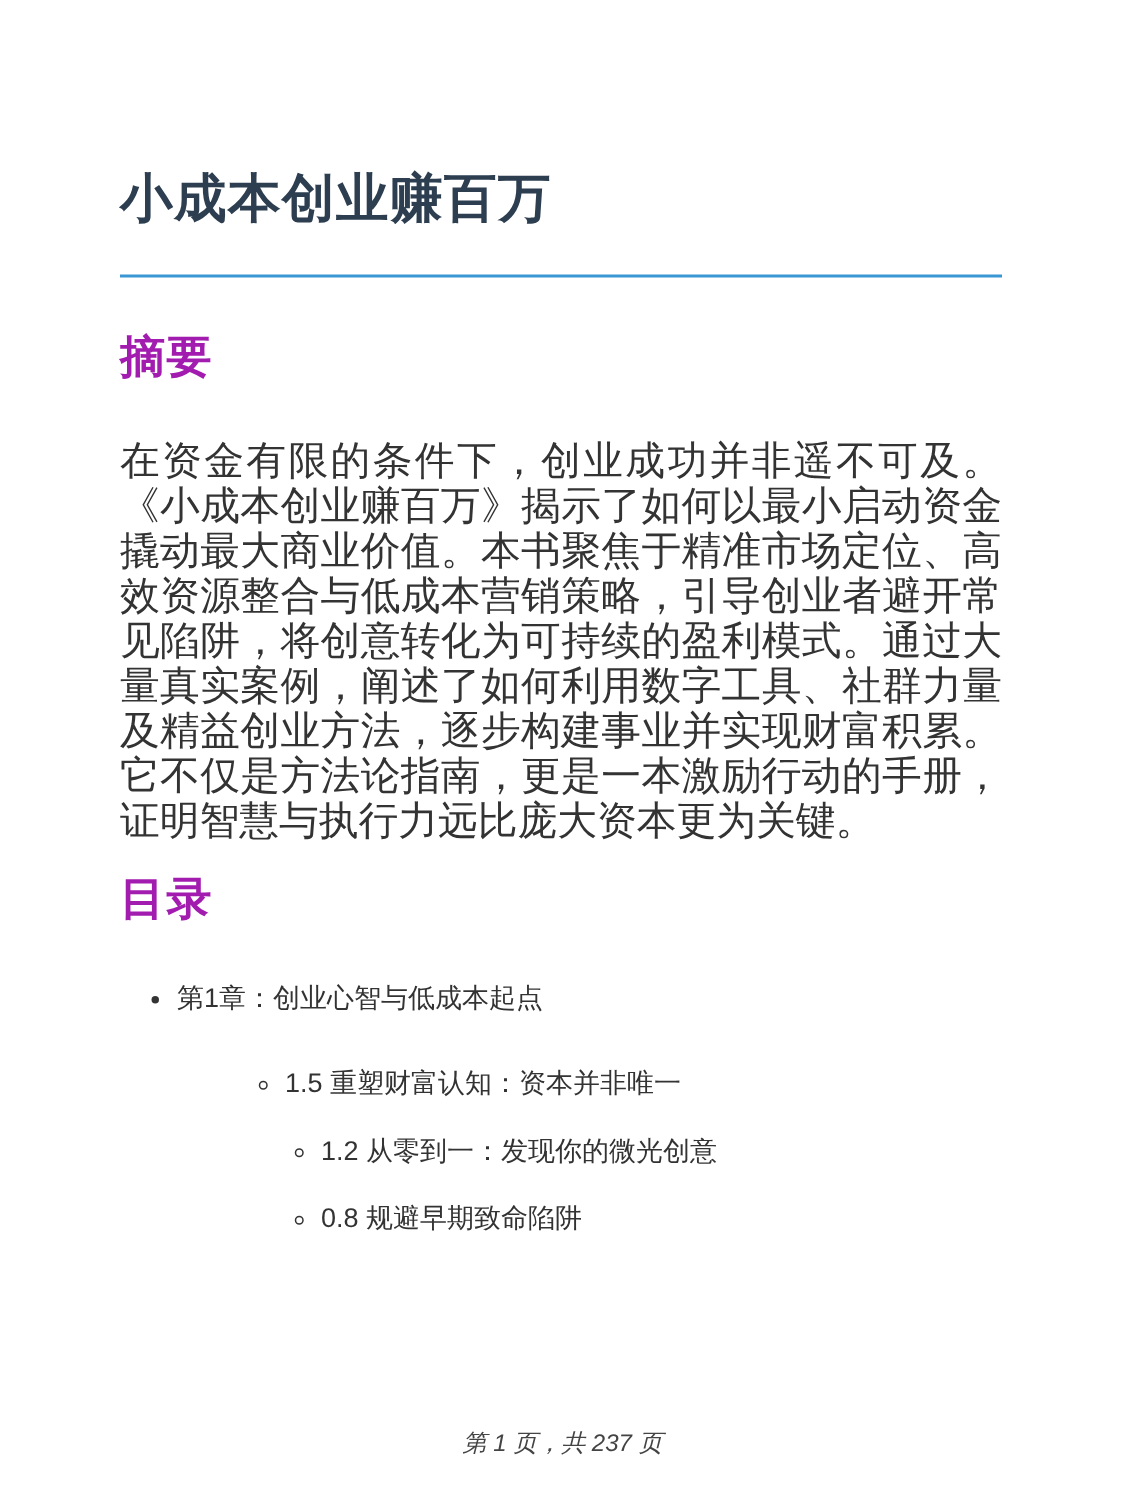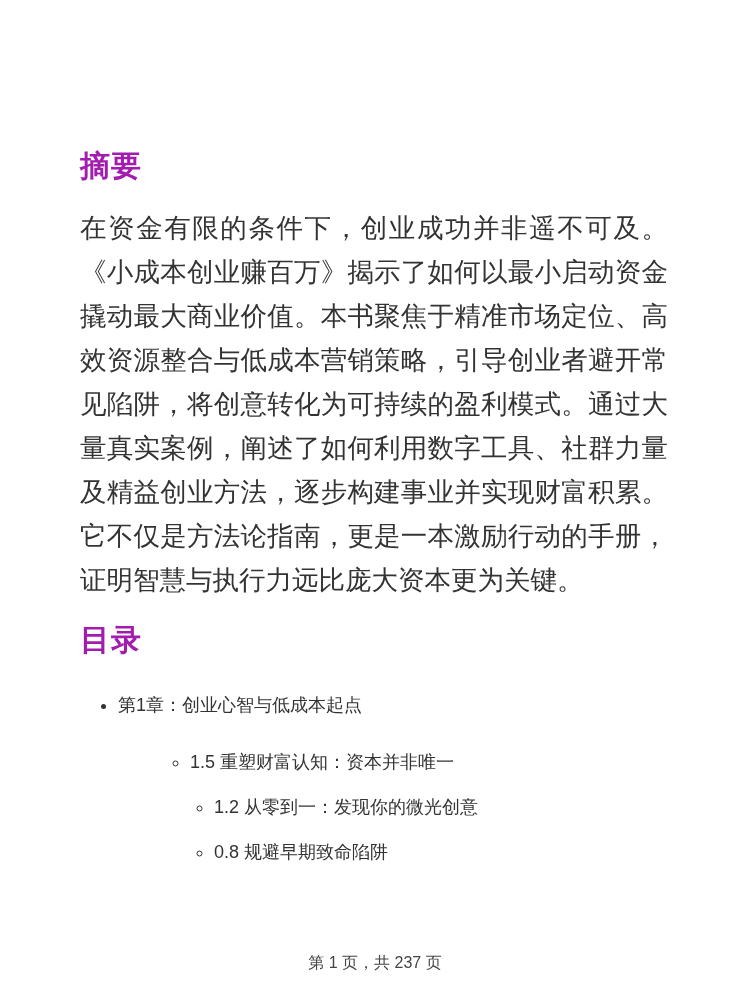--- a/index.html
+++ b/index.html
@@ -37,23 +37,23 @@
     font-size: 30px;
     line-height: 1.2;
     font-weight: 700;
     color: #a21caf;
     letter-spacing: 1px;
   }
   .section-heading.toc-heading {
     margin-top: 20px;
   }
   .abstract-body {
-    margin: 22px 0 0 0;
+    margin: 35px 0 0 0;
     font-size: 26.5px;
-    line-height: 44px;
+    line-height: 30px;
     color: #333333;
     text-align: justify;
     word-break: break-all;
     overflow-wrap: anywhere;
   }
   ul.toc-root {
     margin: 28px 0 0 0;
     padding: 0 0 0 38px;
     list-style-type: disc;
     font-size: 18px;
@@ -71,27 +71,29 @@
   }
   .page-footer {
     position: absolute;
     left: 0;
     bottom: 28px;
     width: 750px;
     text-align: center;
     font-size: 16px;
     line-height: 1.2;
     color: #444444;
+    font-style: italic;
   }
 </style>
 </head>
 <body>
 
 <div class="page">
 
+  <h1 class="doc-title">小成本创业赚百万</h1>
 
   <h2 class="section-heading">摘要</h2>
 
   <p class="abstract-body">在资金有限的条件下，创业成功并非遥不可及。《小成本创业赚百万》揭示了如何以最小启动资金撬动最大商业价值。本书聚焦于精准市场定位、高效资源整合与低成本营销策略，引导创业者避开常见陷阱，将创意转化为可持续的盈利模式。通过大量真实案例，阐述了如何利用数字工具、社群力量及精益创业方法，逐步构建事业并实现财富积累。它不仅是方法论指南，更是一本激励行动的手册，证明智慧与执行力远比庞大资本更为关键。</p>
 
   <h2 class="section-heading toc-heading">目录</h2>
 
   <ul class="toc-root">
     <li>
       <span>第1章：创业心智与低成本起点</span>

